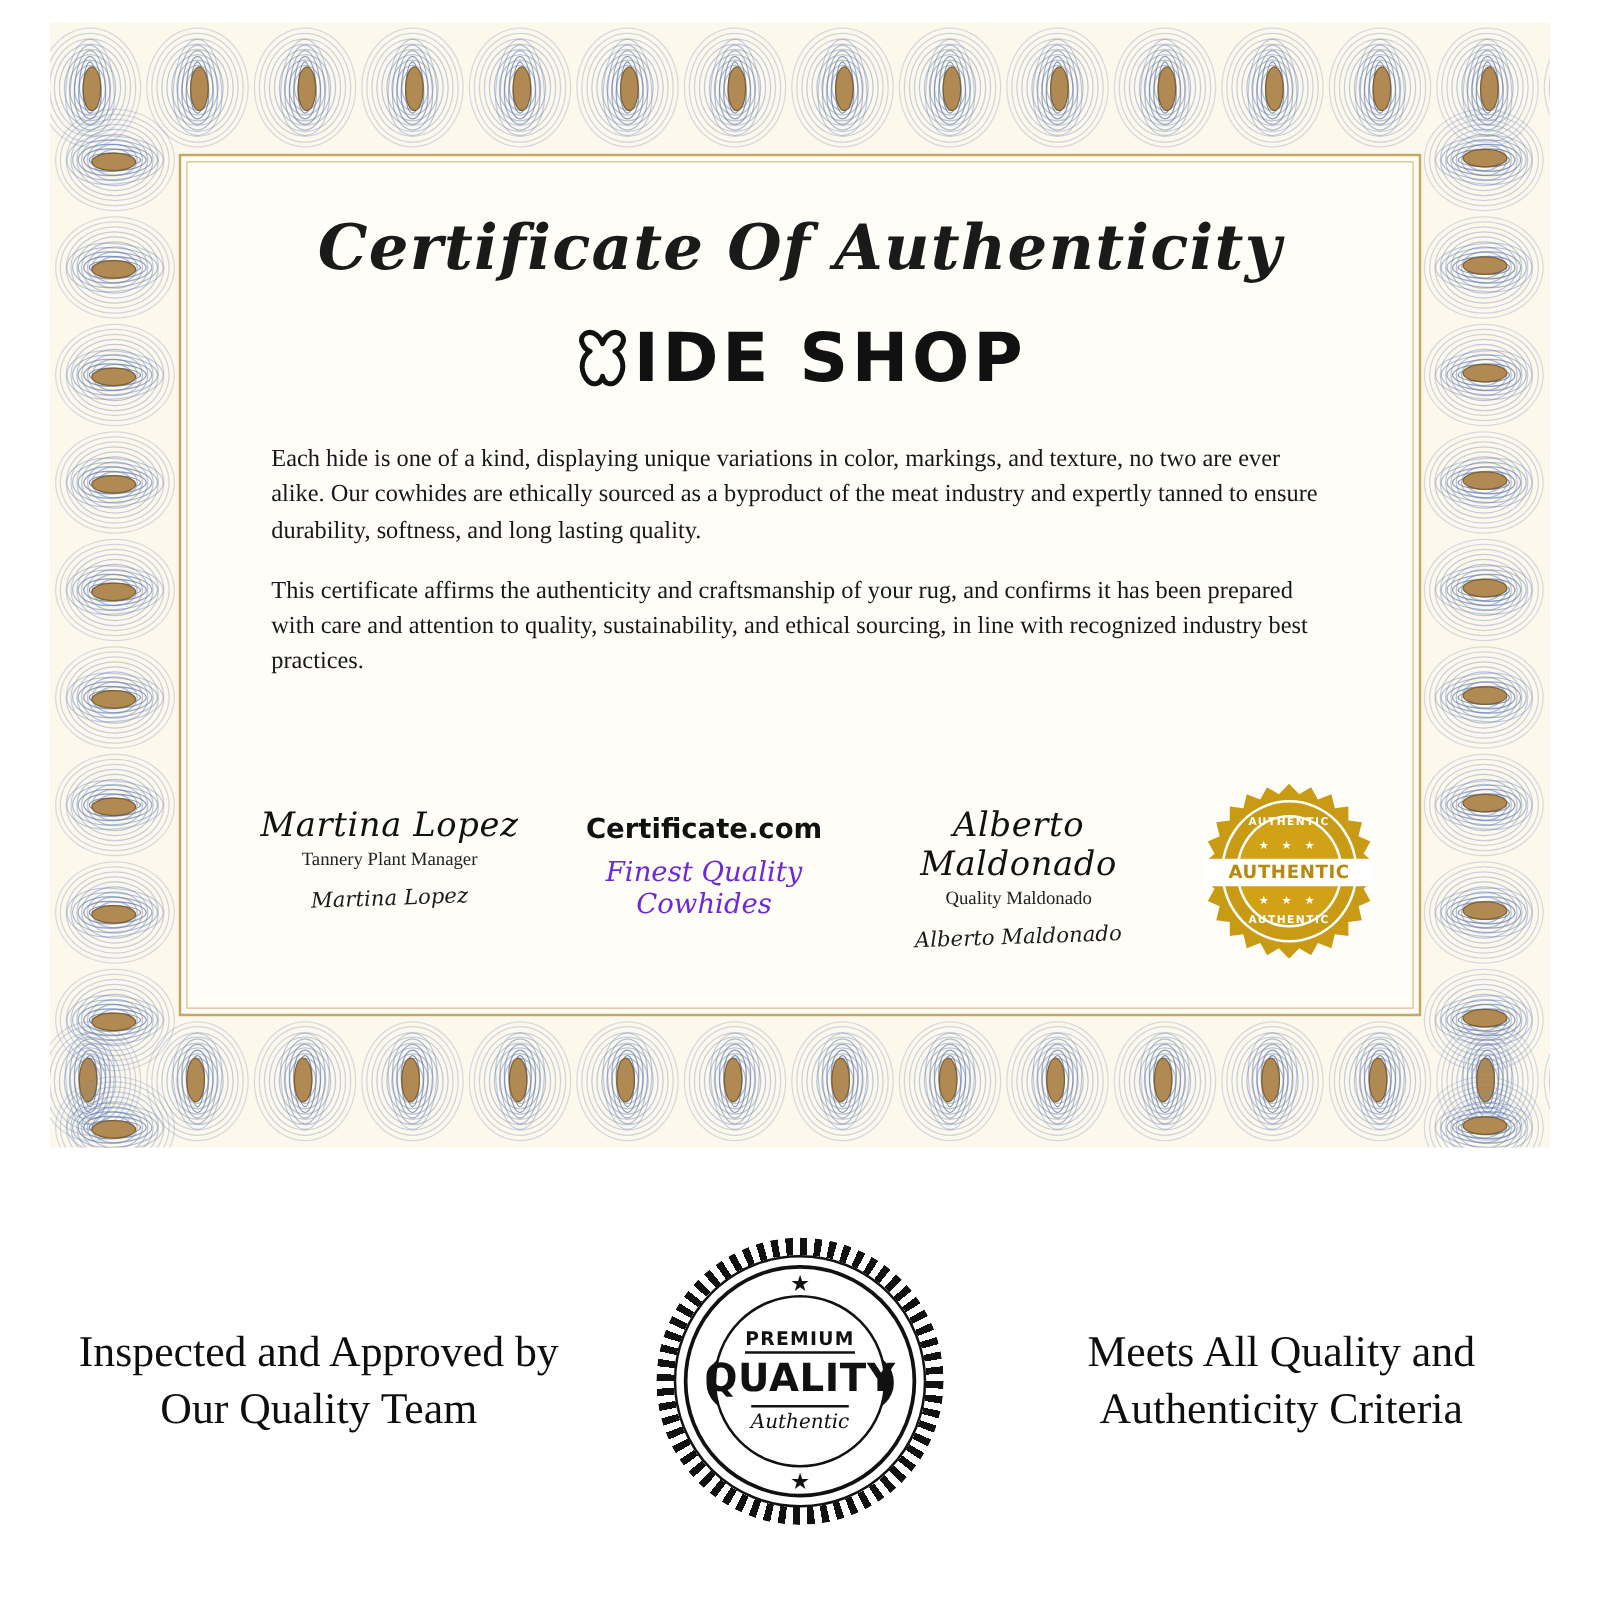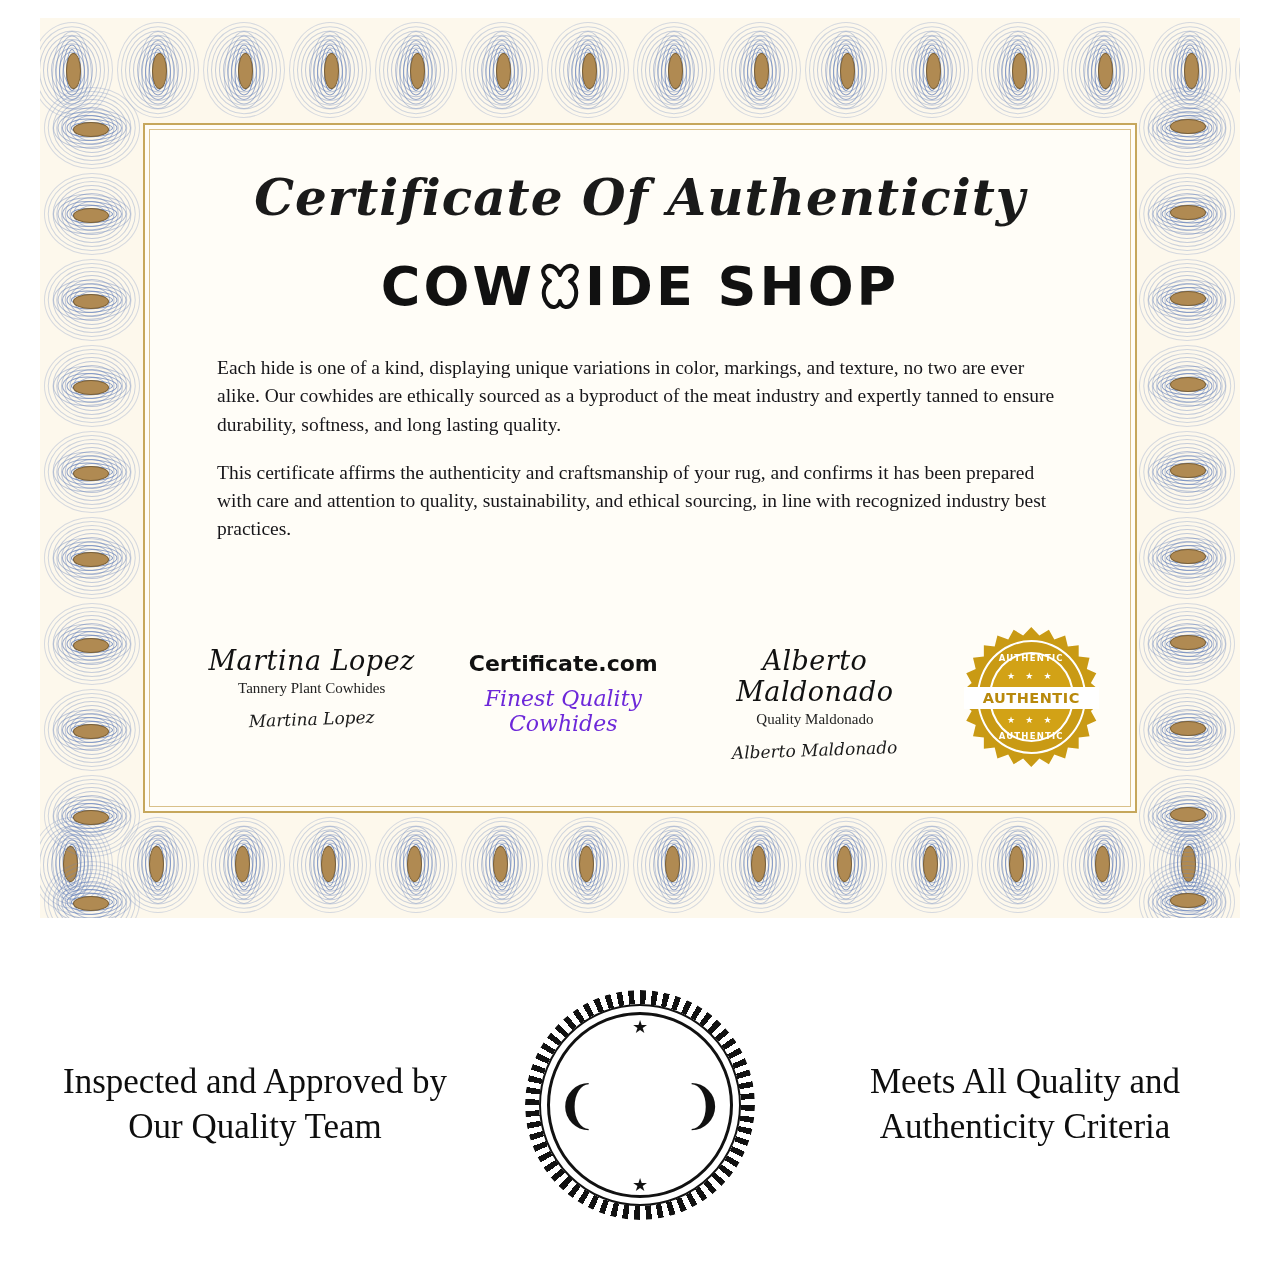--- a/index.html
+++ b/index.html
@@ -1217,41 +1217,40 @@
           <div class="core"></div>
         </div>
       </div>
   </div>
 
   <div class="inner-frame">
 
     <div class="cert-title">Certificate Of Authenticity</div>
 
     <div class="brand">
-      <span>COW</span>
       <span class="mark">
         <svg width="46" height="52" viewBox="0 0 46 52" aria-hidden="true">
           <path d="M9 6 C16 2, 22 10, 23 14 C24 10, 30 2, 37 6 C43 10, 38 18, 33 20
                    C39 24, 42 33, 36 42 C31 49, 24 46, 23 40 C22 46, 15 49, 10 42
                    C4 33, 7 24, 13 20 C8 18, 3 10, 9 6 Z" fill="none" stroke="#111" stroke-width="4" stroke-linejoin="round"></path>
         </svg>
       </span>
       <span>IDE SHOP</span>
     </div>
 
     <div class="body-copy">
       <p>Each hide is one of a kind, displaying unique variations in color, markings, and texture, no two are ever alike. Our cowhides are ethically sourced as a byproduct of the meat industry and expertly tanned to ensure durability, softness, and long lasting quality.</p>
       <p>This certificate affirms the authenticity and craftsmanship of your rug, and confirms it has been prepared with care and attention to quality, sustainability, and ethical sourcing, in line with recognized industry best practices.</p>
     </div>
 
     <div class="sig-row">
 
       <div class="sig-block">
         <div class="sig-name">Martina Lopez</div>
-        <div class="sig-role">Tannery Plant Cowhides</div>
+        <div class="sig-role">Tannery Plant Manager</div>
         <div class="sig-hand">Martina Lopez</div>
       </div>
 
       <div class="site-block">
         <div class="site-url">Certificate.com</div>
         <div class="site-tag">Finest Quality Cowhides</div>
       </div>
 
       <div class="sig-block">
         <div class="sig-name">Alberto Maldonado</div>
@@ -1281,16 +1280,21 @@
   <div class="footer-text">Inspected and Approved by Our Quality Team</div>
 
   <div class="quality-badge">
     <div class="qb-outer"></div>
     <div class="qb-ring2"></div>
     <div class="qb-ring3"></div>
     <div class="qb-star top">★</div>
     <div class="qb-star bottom">★</div>
     <div class="qb-laurel left">❨</div>
     <div class="qb-laurel right">❩</div>
+    <div class="qb-core">
+      <div class="qb-premium">PREMIUM</div>
+      <div class="qb-quality">QUALITY</div>
+      <div class="qb-authentic">Authentic</div>
+    </div>
   </div>
 
   <div class="footer-text">Meets All Quality and Authenticity Criteria</div>
 </div>
 
 </body></html>

